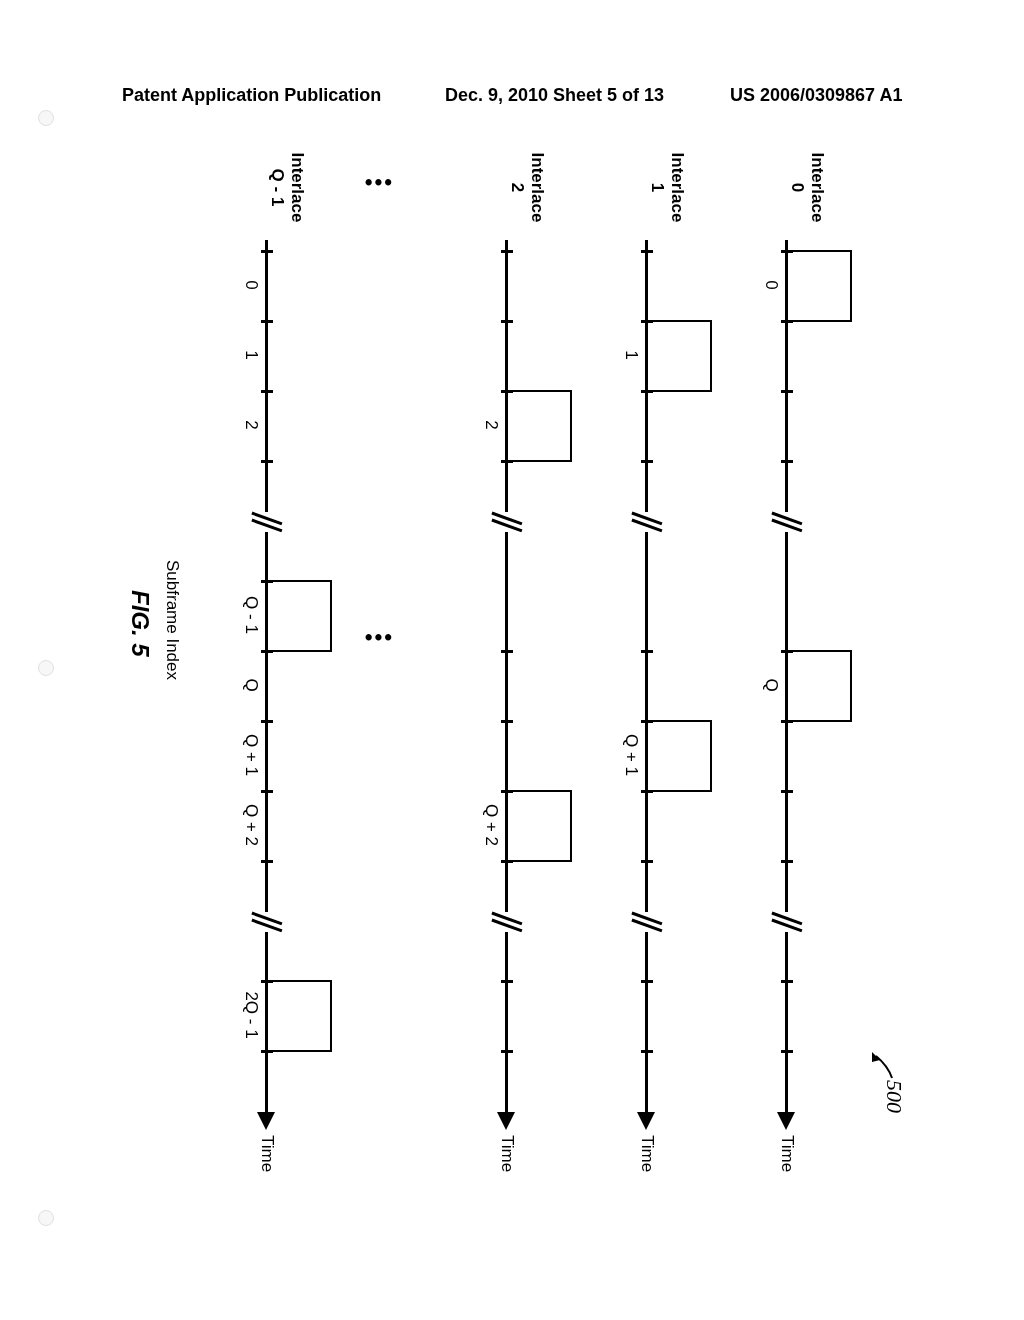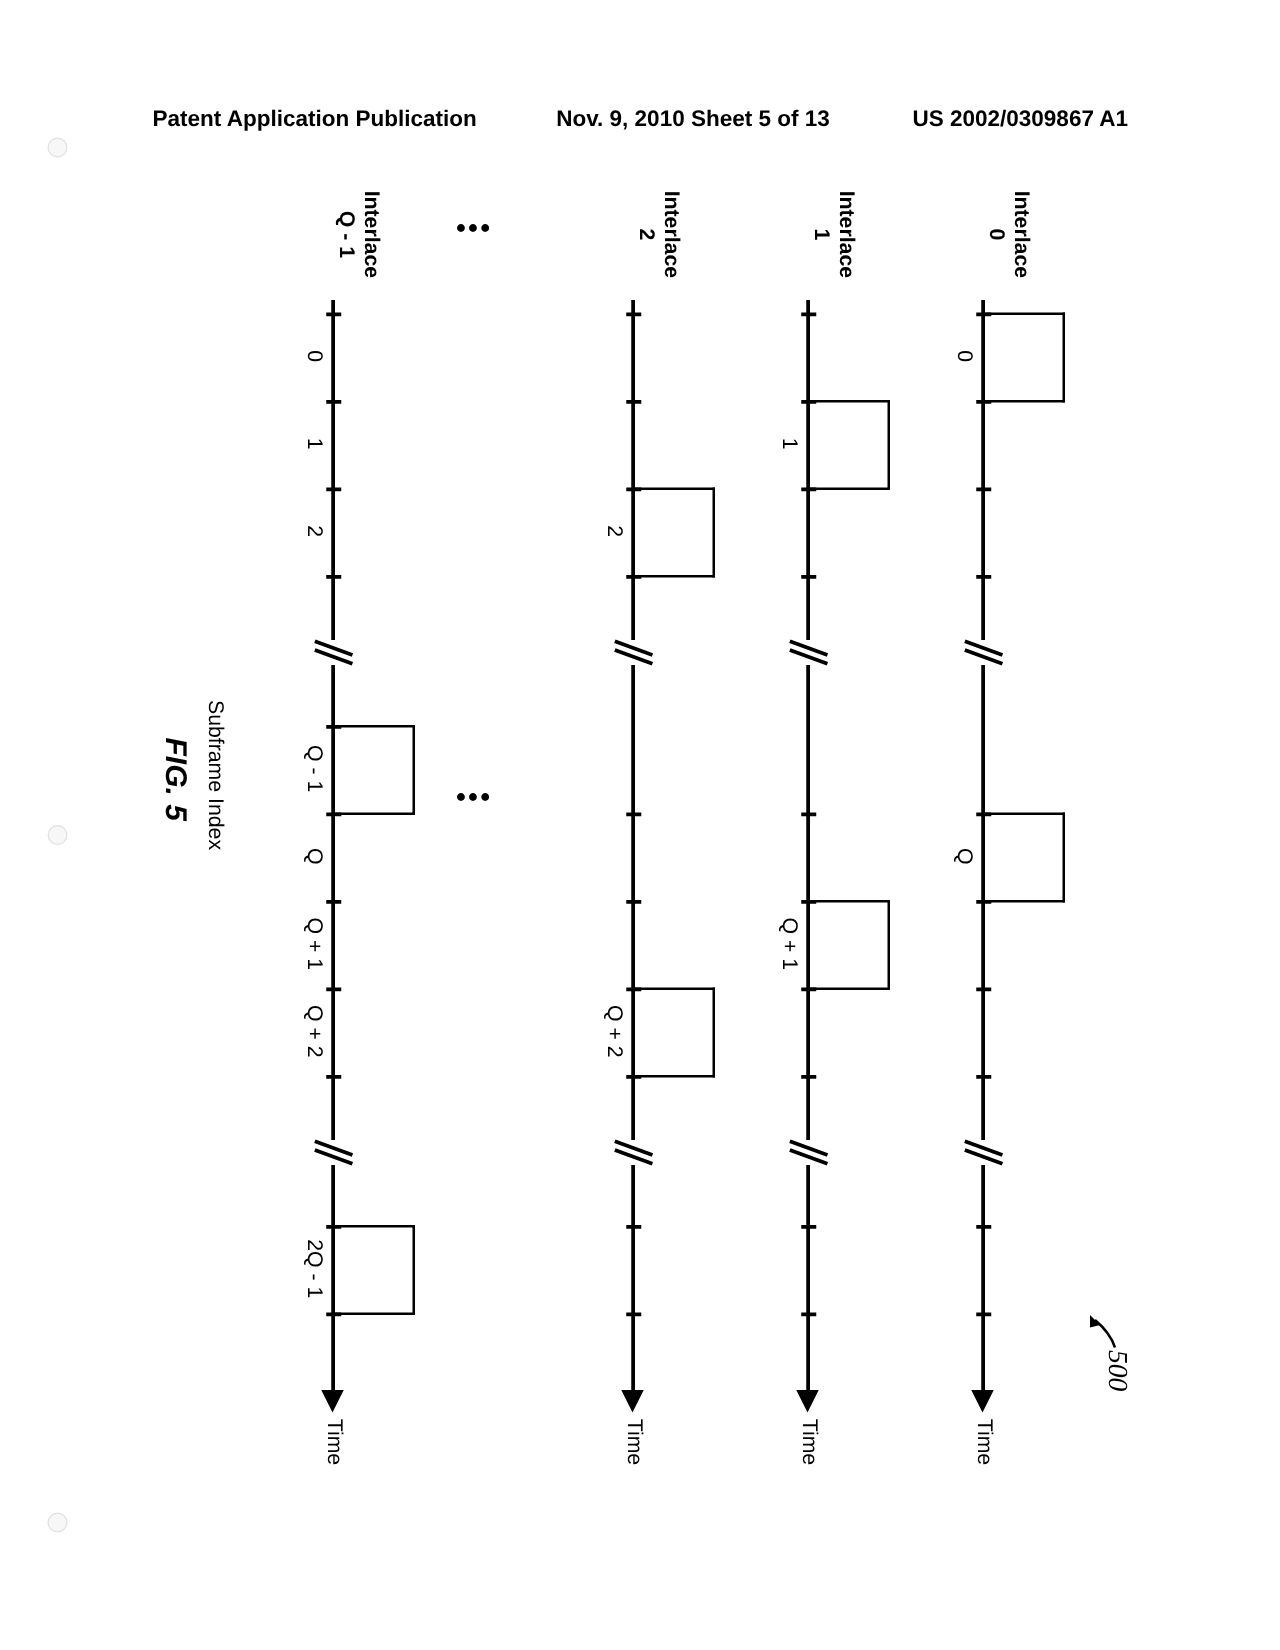--- a/index.html
+++ b/index.html
@@ -178,22 +178,22 @@
 </style>
 </head>
 <body>
 
 <div class="hole-punch" style="left:38px; top:110px;"></div>
 <div class="hole-punch" style="left:38px; top:660px;"></div>
 <div class="hole-punch" style="left:38px; top:1210px;"></div>
 
 <div class="header">
   <span class="left">Patent Application Publication</span>
-  <span class="mid">Nov. 9, 2010   Sheet 5 of 13</span>
-  <span class="right">US 2002/0309867 A1</span>
+  <span class="mid">Dec. 9, 2010   Sheet 5 of 13</span>
+  <span class="right">US 2006/0309867 A1</span>
 </div>
 
 <div class="diagram-wrap">
   <div class="diagram" id="diagram">
 
     <div class="ref-num" style="left:940px; top:5px;">500</div>
     <svg class="ref-arrow" style="left:910px; top:18px;" width="30" height="25">
       <path d="M 28 2 Q 16 6 6 18" stroke="black" stroke-width="2" fill="none"></path>
       <path d="M 2 22 L 10 14 L 12 22 Z" fill="black"></path>
     </svg>

